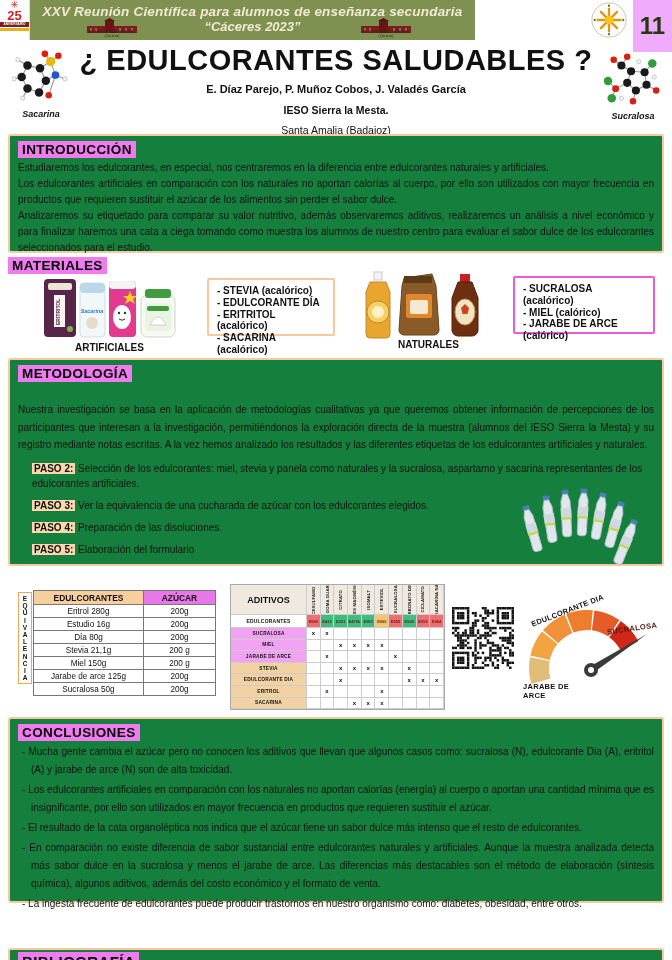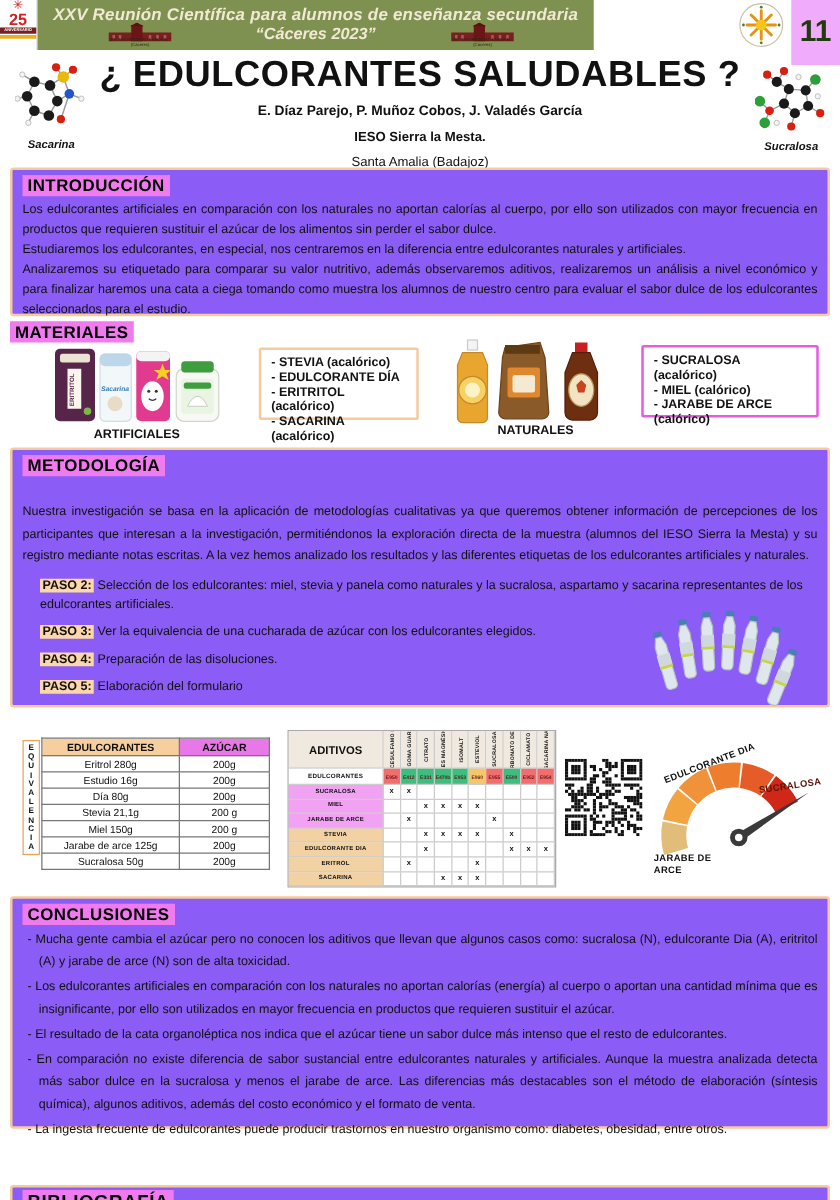--- a/index.html
+++ b/index.html
@@ -35,21 +35,21 @@
   .school{font-size:10.5px;font-weight:bold;margin-top:9px}
   .location{font-size:10.5px;font-weight:normal;margin-top:8px}
   .molecule{position:absolute;text-align:center;width:62px}
   .molecule-left{left:10px;top:50px}
   .molecule-right{left:602px;top:52px}
   .molecule-label{font-size:9px;font-weight:bold;font-style:italic;margin-top:1px}
 
   
   .h-tag{display:inline-block;background:var(--heading-hl);color:#000;font-weight:bold;font-size:13.5px;padding:1px 4px;letter-spacing:.4px}
   .h-tag.big{font-size:15px}
-  .obox{position:absolute;border:2px solid var(--box-border);border-radius:3px;background:#8b5cf6}
+  .obox{position:absolute;border:2px solid var(--box-border);border-radius:3px;background:#15803d}
   .box-intro{left:8px;top:134px;width:656px;height:119px;padding:4px 8px}
   .para{font-size:10px;line-height:1.6;text-align:justify}
   .intro-paras{margin-top:2px}
 
   
   .materials-h{position:absolute;left:8px;top:257px}
   .prod-art{position:absolute;left:42px;top:273px;width:150px;height:66px}
   .prod-nat{position:absolute;left:360px;top:268px;width:130px;height:72px}
   .mat-group-label{position:absolute;font-size:10px;font-weight:bold}
   .lbl-art{left:75px;top:342px}
@@ -244,22 +244,22 @@
   <div class="title-wrap">
     <div class="main-title">¿ EDULCORANTES SALUDABLES ?</div>
     <div class="authors">E. Díaz Parejo, P. Muñoz Cobos, J. Valadés García</div>
     <div class="school">IESO Sierra la Mesta.</div>
     <div class="location">Santa Amalia (Badajoz)</div>
   </div>
 
   <div class="obox box-intro">
     <span class="h-tag">INTRODUCCIÓN</span>
     <div class="intro-paras" id="intro-paras">
+        <p class="para">Estudiaremos los edulcorantes, en especial, nos centraremos en la diferencia entre edulcorantes naturales y artificiales.</p>
         <p class="para">Los edulcorantes artificiales en comparación con los naturales no aportan calorías al cuerpo, por ello son utilizados con mayor frecuencia en productos que requieren sustituir el azúcar de los alimentos sin perder el sabor dulce.</p>
-        <p class="para">Estudiaremos los edulcorantes, en especial, nos centraremos en la diferencia entre edulcorantes naturales y artificiales.</p>
         <p class="para">Analizaremos su etiquetado para comparar su valor nutritivo, además observaremos aditivos, realizaremos un análisis a nivel económico y para finalizar haremos una cata a ciega tomando como muestra los alumnos de nuestro centro para evaluar el sabor dulce de los edulcorantes seleccionados para el estudio.</p>
       </div>
   </div>
 
   <span class="h-tag materials-h">MATERIALES</span>
 
   <div class="prod-art">
     <svg viewBox="0 0 150 66" width="150" height="66">
       <rect x="2" y="6" width="32" height="58" rx="4" fill="#58254a"></rect>
       <rect x="6" y="10" width="24" height="7" rx="2" fill="#ece4d2"></rect>

